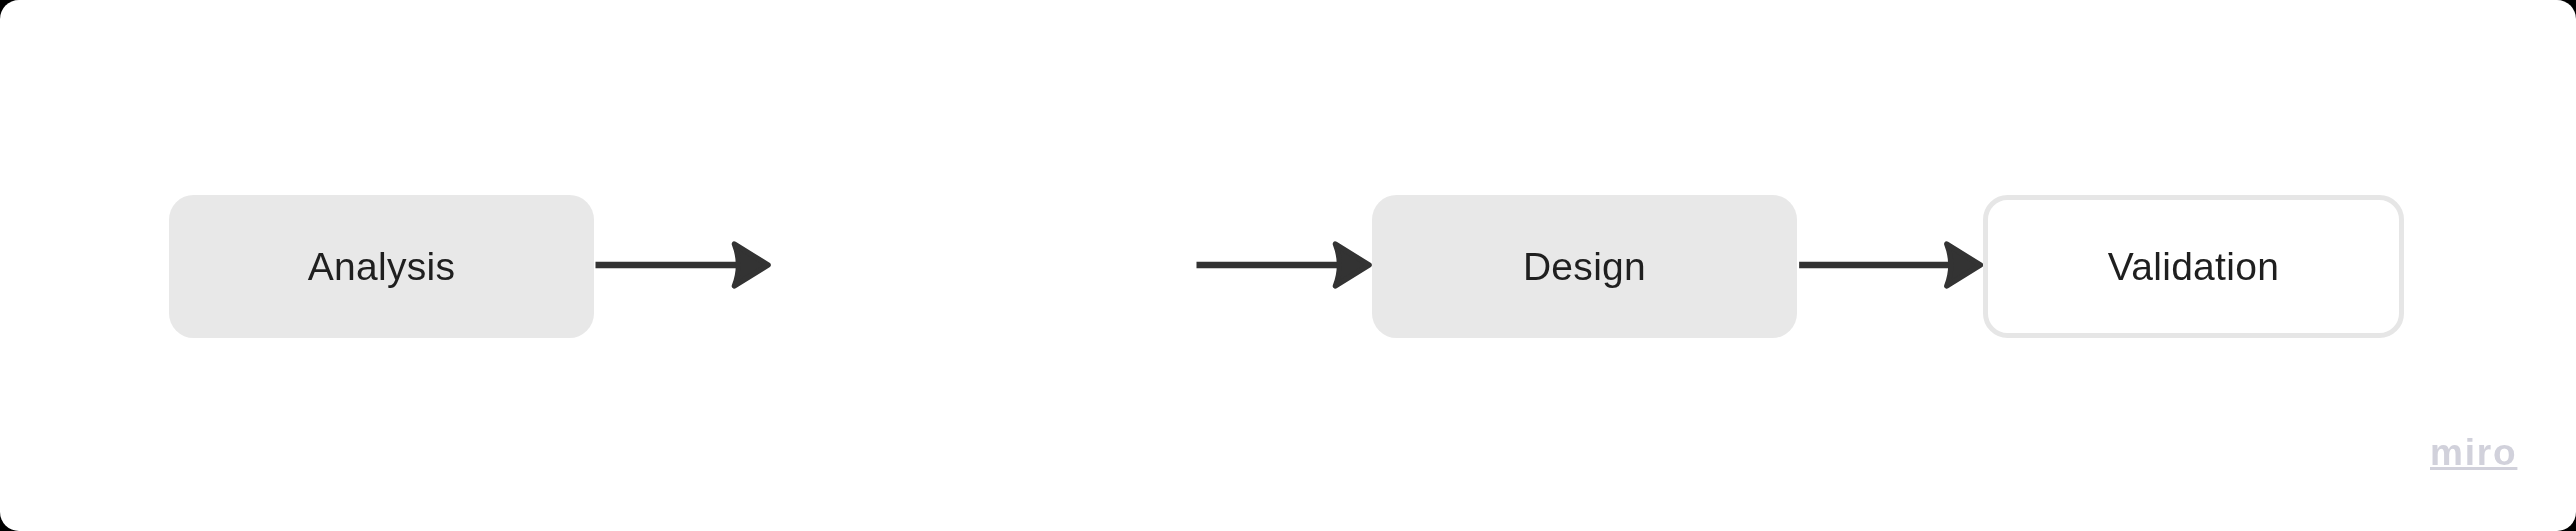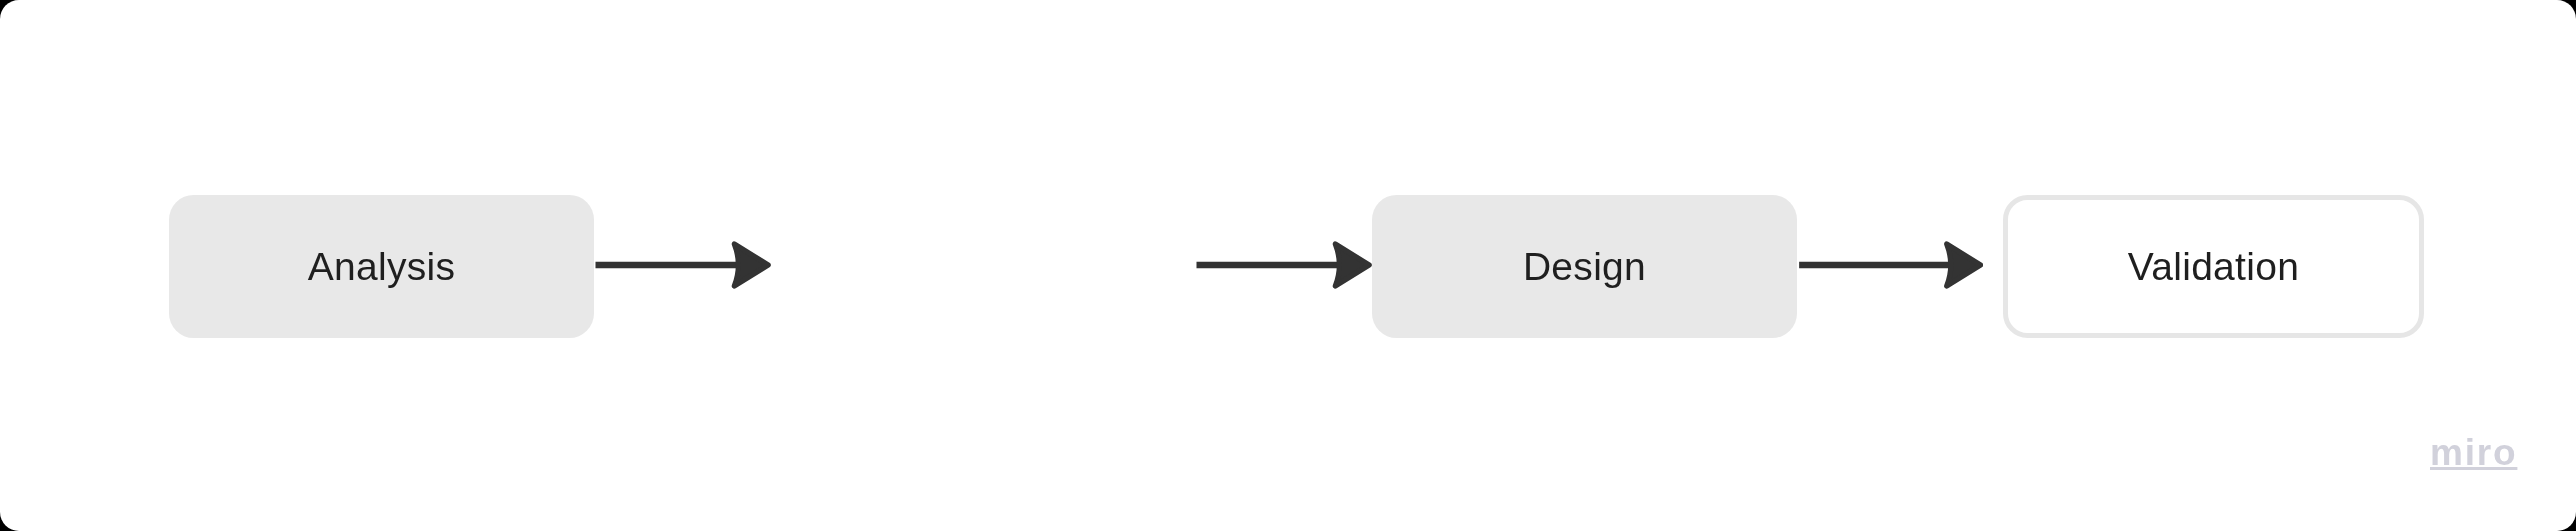--- a/index.html
+++ b/index.html
@@ -68,21 +68,21 @@
 
   <div class="node node-filled" style="left:169px; width:425px;">
     <span class="node-label">Analysis</span>
   </div>
 
 
   <div class="node node-filled" style="left:1372px; width:425px;">
     <span class="node-label">Design</span>
   </div>
 
-  <div class="node node-outlined" style="left:1983px; width:421px;margin-left:20px;">
+  <div class="node node-outlined" style="left:1983px; width:421px;">
     <span class="node-label">Validation</span>
   </div>
 
   <svg class="arrow" style="left:595px;" width="176" height="70" viewBox="0 0 300 120">
     <path d="M0 60 H248" stroke="#333333" stroke-width="11" fill="none"></path>
     <path d="M296 60 L238 24 Q252 60 238 96 Z" fill="#333333" stroke="#333333" stroke-width="9" stroke-linejoin="round"></path>
   </svg>
 
   <svg class="arrow" style="left:1196px;" width="176" height="70" viewBox="0 0 300 120">
     <path d="M0 60 H248" stroke="#333333" stroke-width="11" fill="none"></path>

